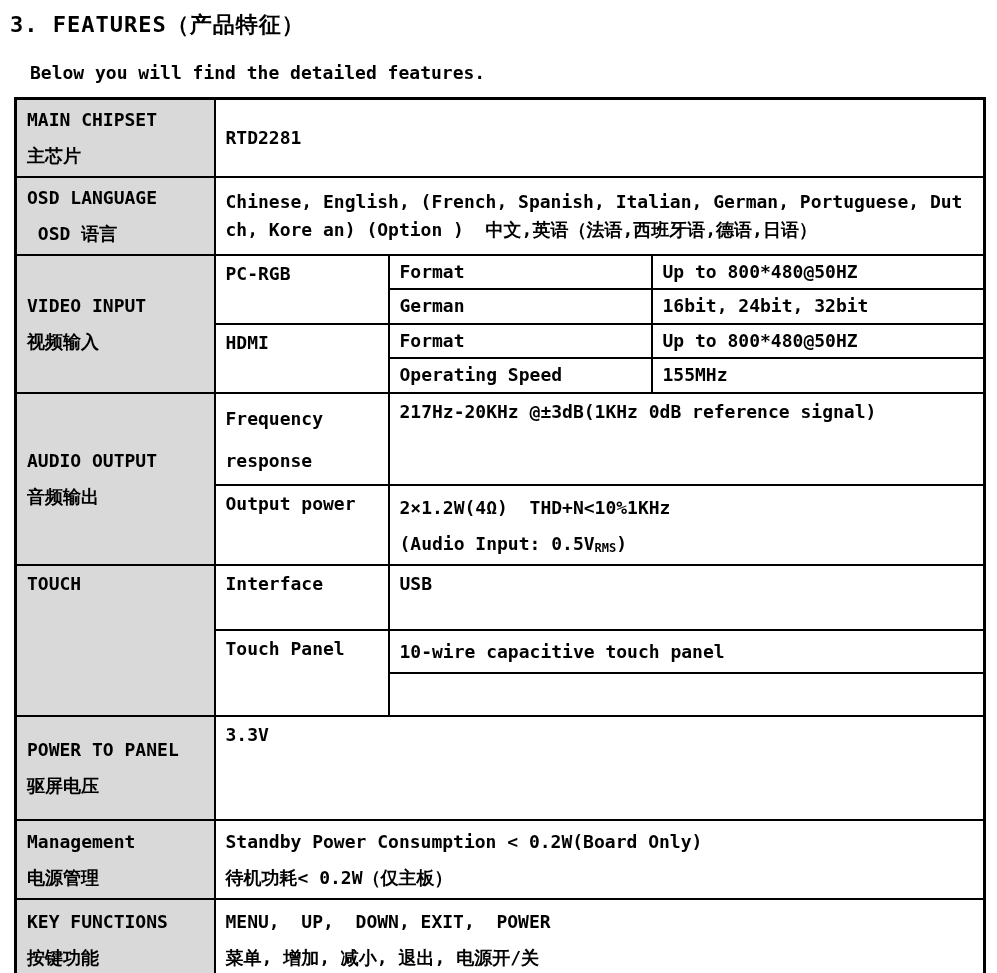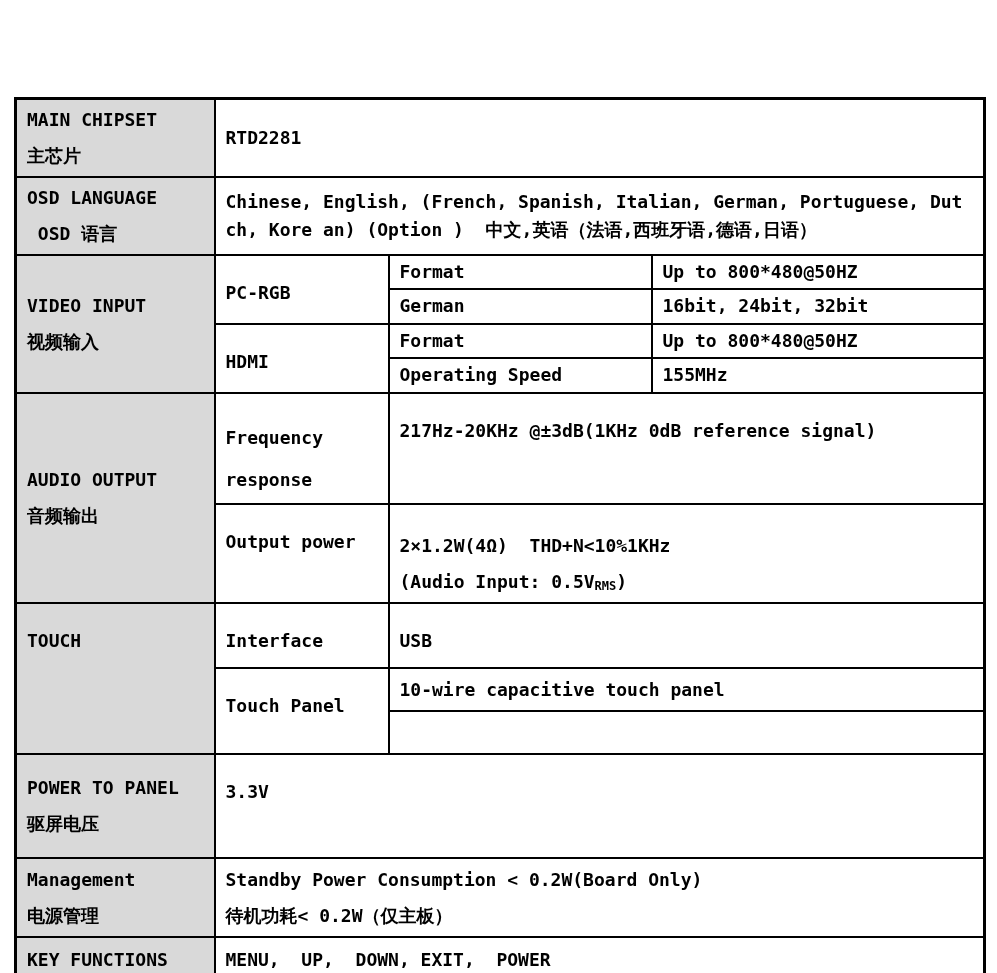--- a/index.html
+++ b/index.html
@@ -39,38 +39,40 @@
   }
   td {
     border: 2px solid #000000;
     padding: 2px 8px 2px 10px;
     font-size: 18px;
     vertical-align: middle;
     overflow: hidden;
     line-height: 1.55;
   }
   td.hdr { background: #d9d9d9; }
-  td.vtop { vertical-align: top; padding-top: 23px; }
+  td.vtop { vertical-align: top; padding-top: 4px; }
   .twolines { line-height: 2.0; }
   .wide-lines { line-height: 2.35; border-radius: 8px; }
   [data-bind] { white-space: pre-wrap; }
   .sub {
     font-size: 12px;
     vertical-align: baseline;
     position: relative;
     top: 2px;
     margin-top: 11px;
   }
   .inline { display: inline; }
 </style>
 </head>
 <body>
 
 <div class="page">
 
+  <h1 class="title" data-bind="page.title">3. FEATURES（产品特征）</h1>
+  <p class="subtitle" data-bind="page.subtitle">Below you will find the detailed features.</p>
 
   <table class="features-table">
     <colgroup>
       <col style="width:199px">
       <col style="width:174px">
       <col style="width:263px">
       <col style="width:333px">
     </colgroup>
     <tbody>
 

